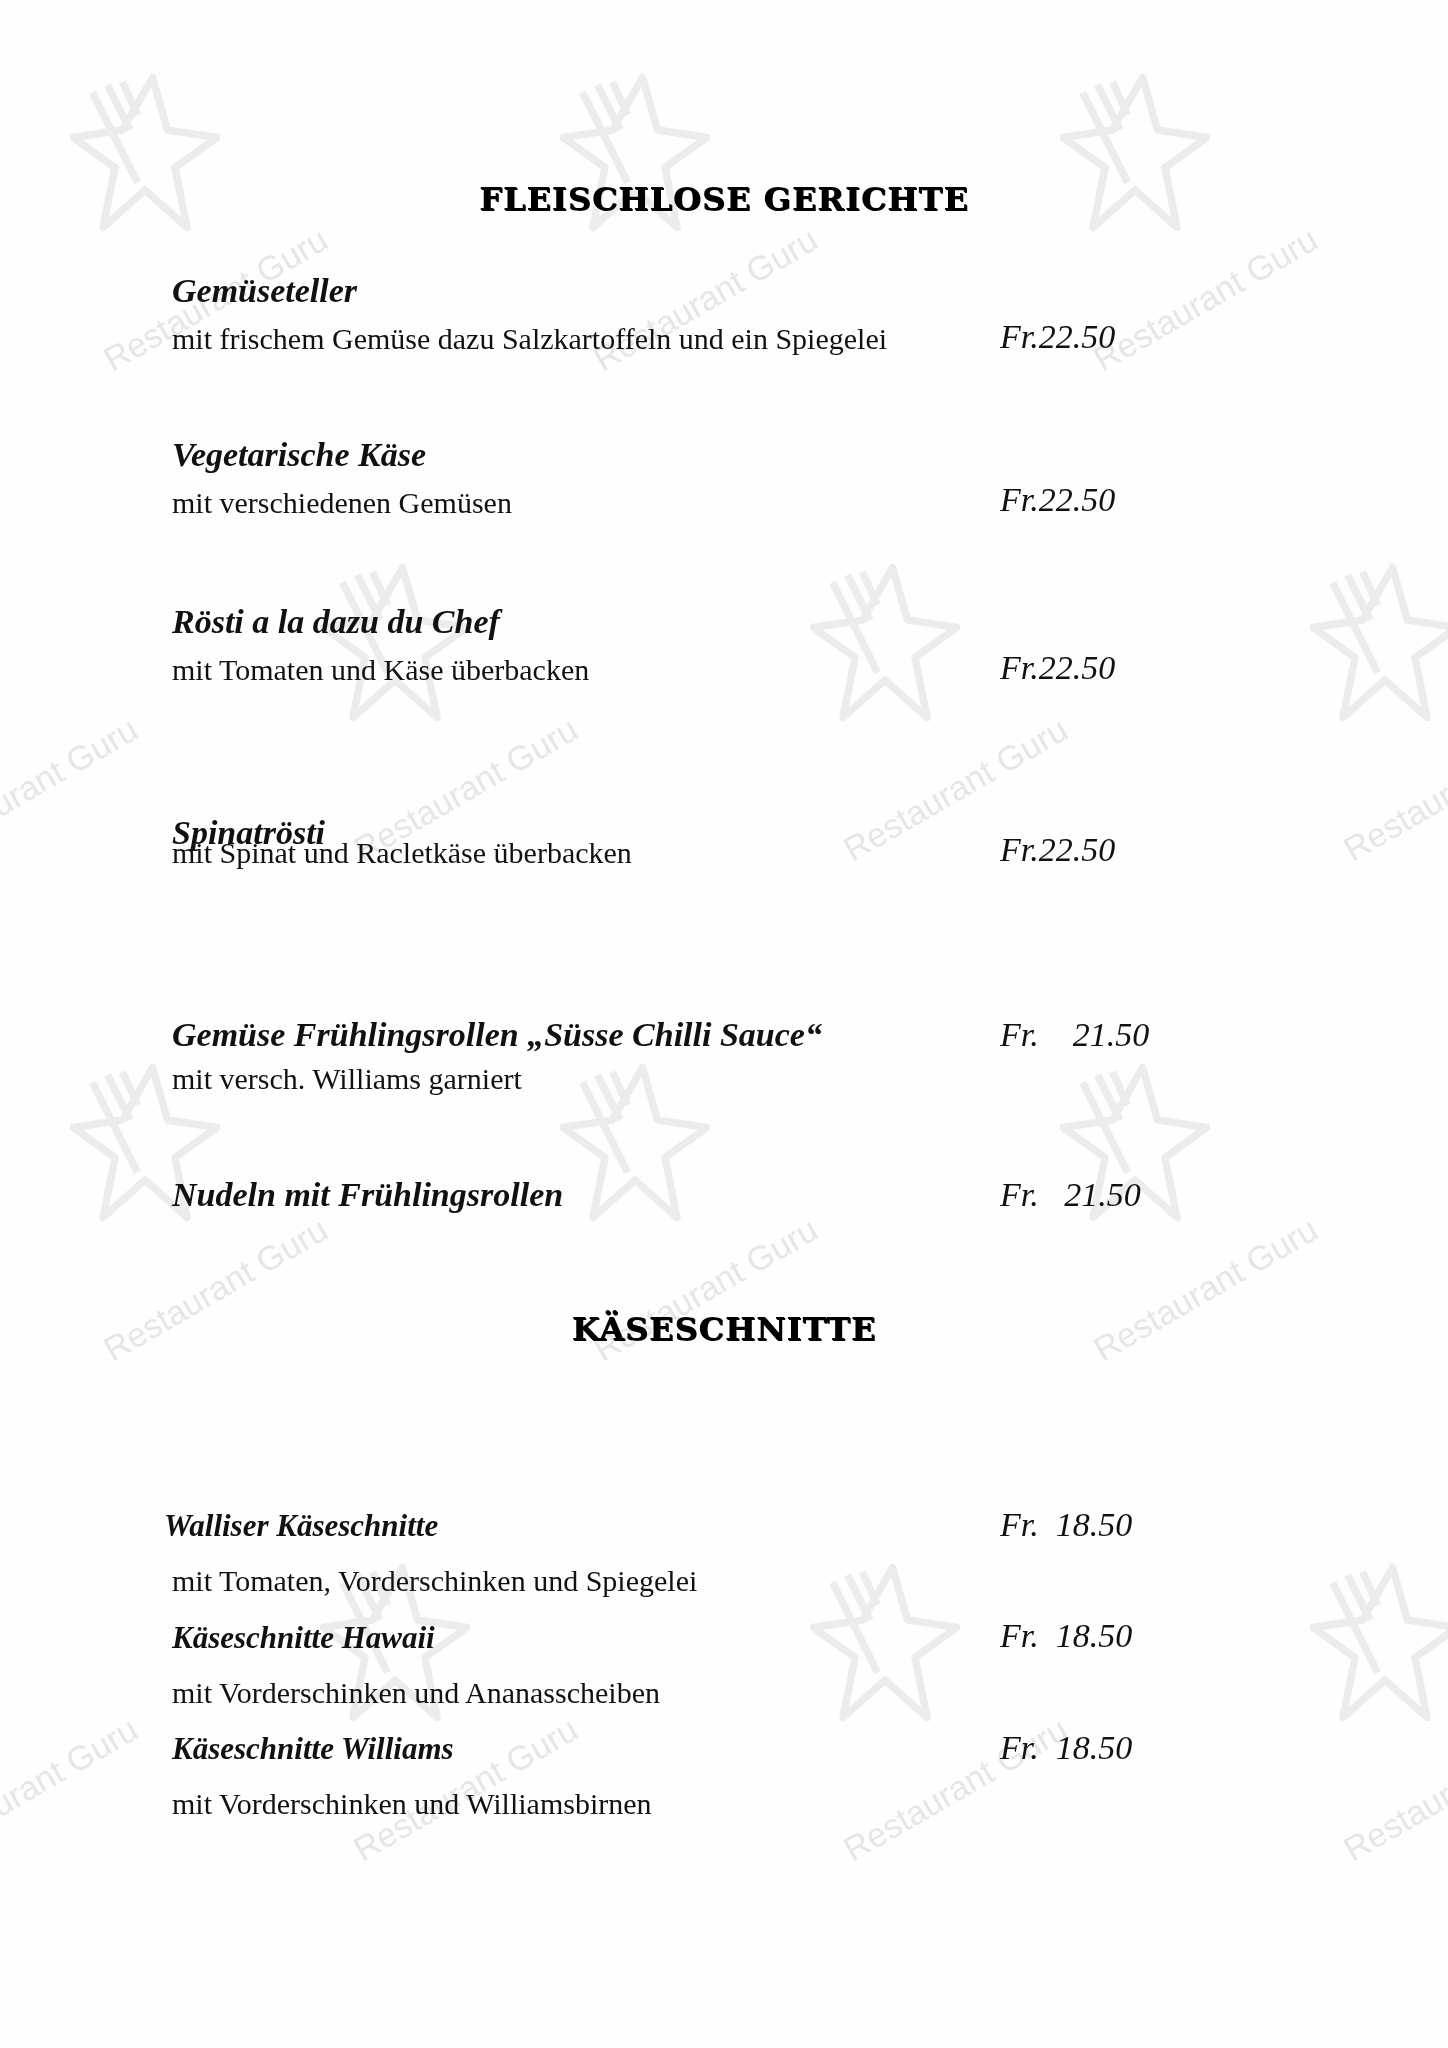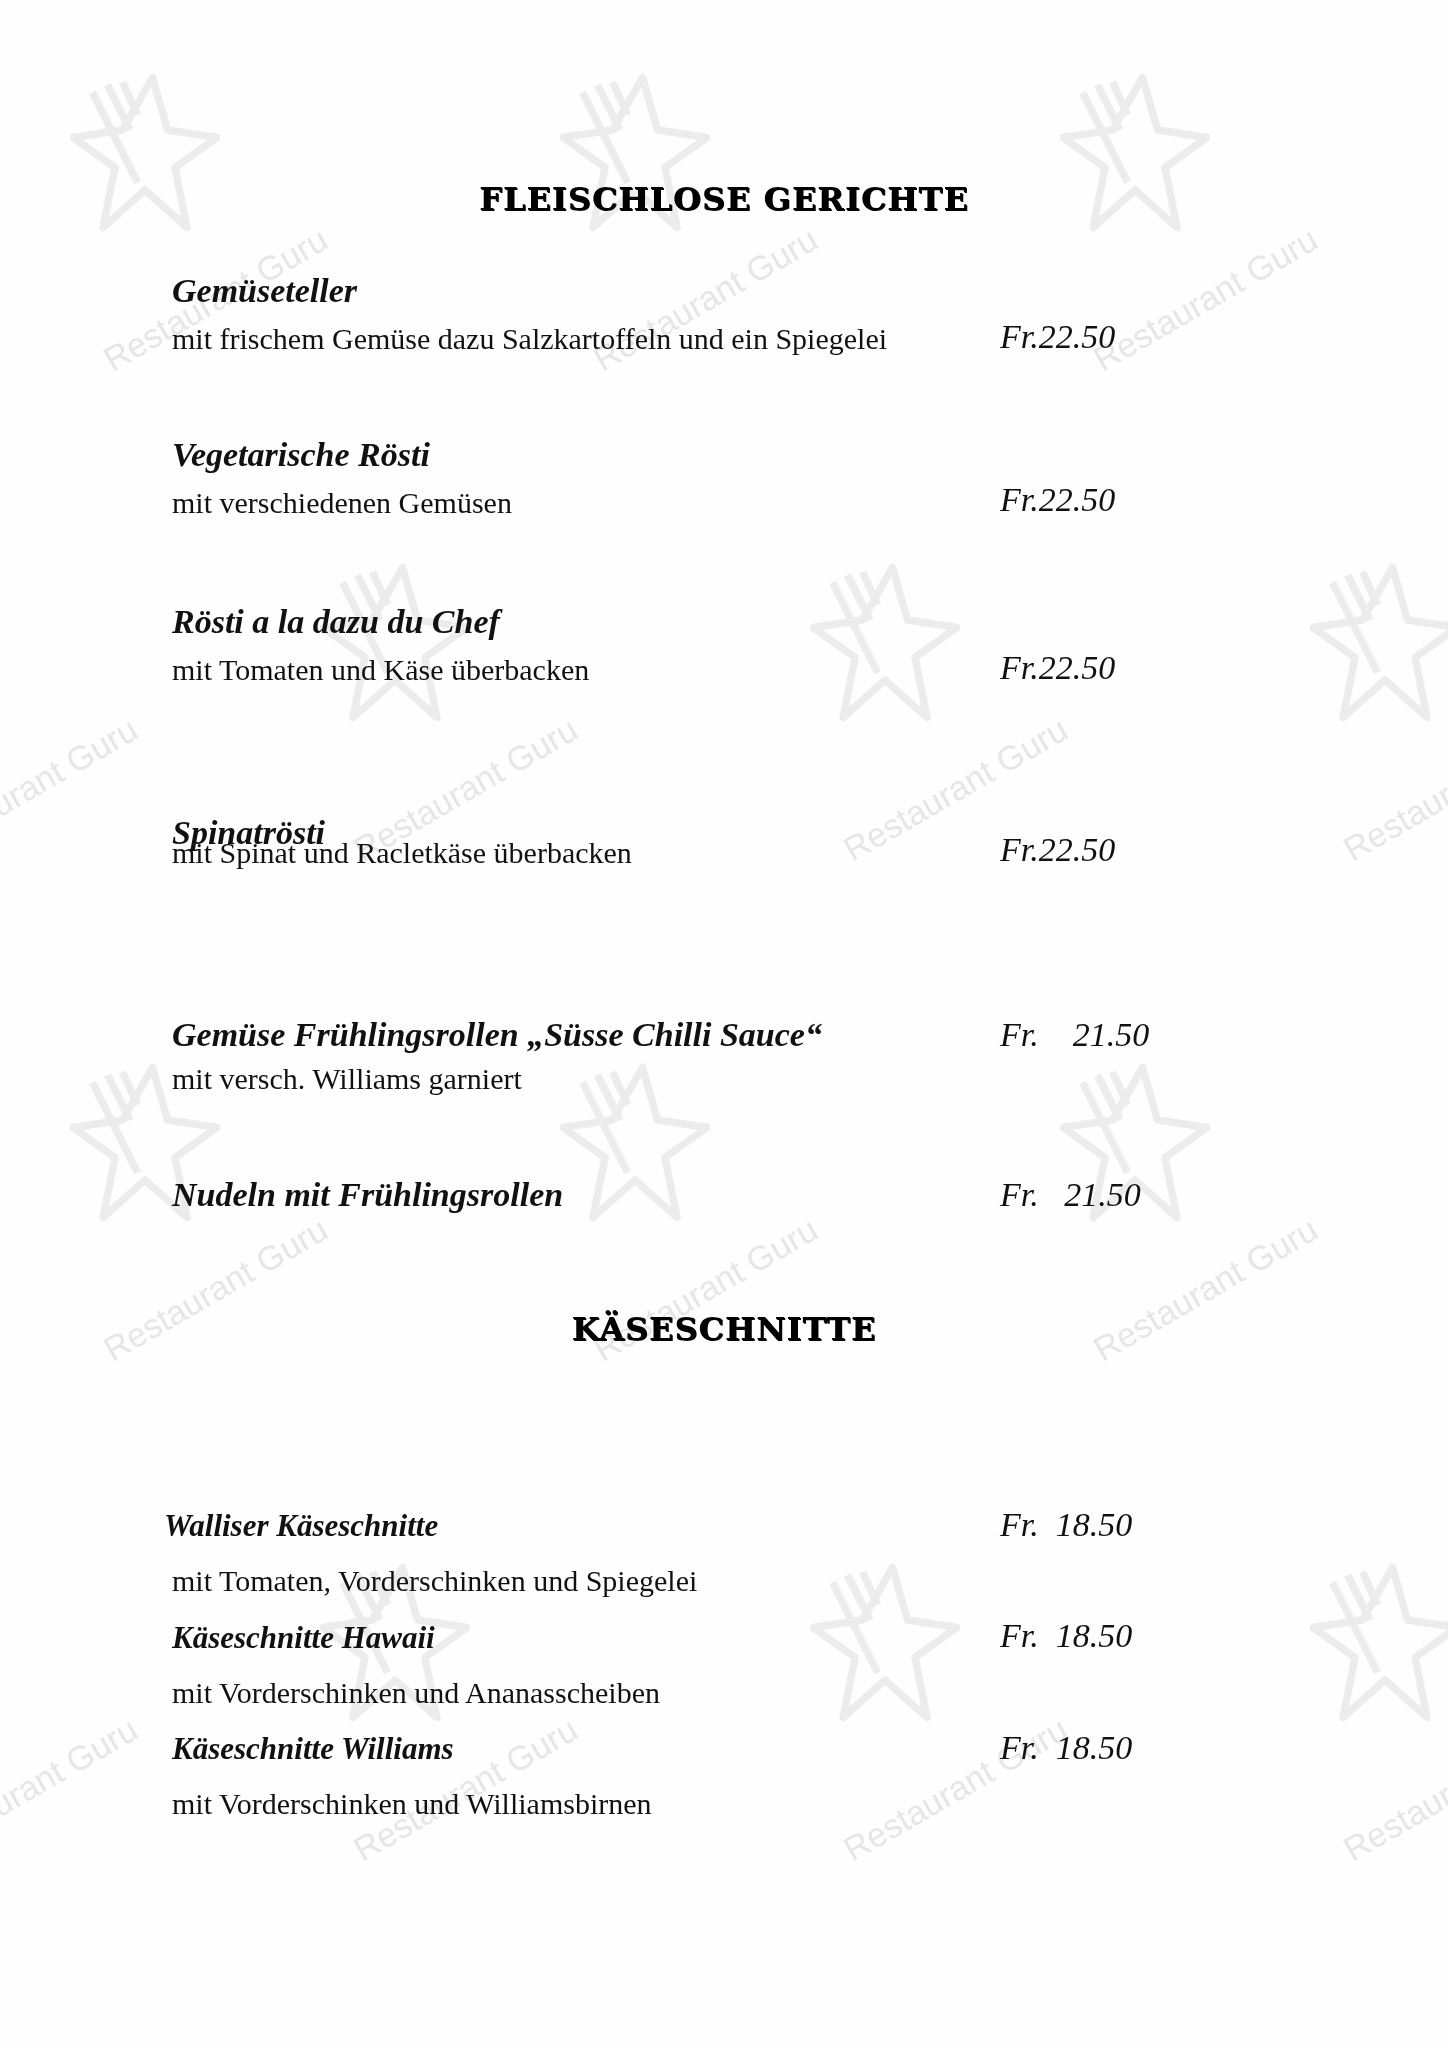--- a/index.html
+++ b/index.html
@@ -124,21 +124,21 @@
 
 <div class="heading" style="top:180px">Fleischlose Gerichte</div>
 
 <div>
   <div class="abs name" style="left:172px;top:272px">Gemüseteller</div>
   <div class="abs desc" style="left:172px;top:322px">mit frischem Gemüse dazu Salzkartoffeln und ein Spiegelei</div>
   <div class="abs price" style="left:1000px;top:318px">Fr.22.50</div>
 </div>
 
 <div>
-  <div class="abs name" style="left:172px;top:436px">Vegetarische Rösti</div>
+  <div class="abs name" style="left:172px;top:436px">Vegetarische Käse</div>
   <div class="abs desc" style="left:172px;top:486px">mit verschiedenen Gemüsen</div>
   <div class="abs price" style="left:1000px;top:481px">Fr.22.50</div>
 </div>
 
 <div>
   <div class="abs name" style="left:172px;top:603px">Rösti a la dazu du Chef</div>
   <div class="abs desc" style="left:172px;top:653px">mit Tomaten und Käse überbacken</div>
   <div class="abs price" style="left:1000px;top:649px">Fr.22.50</div>
 </div>
 

